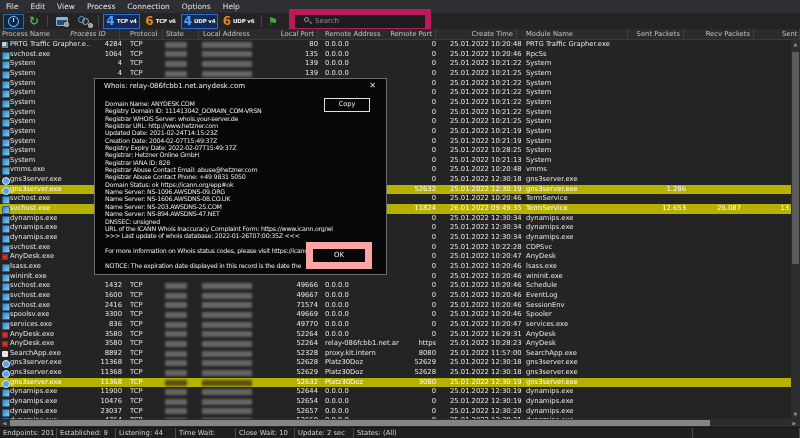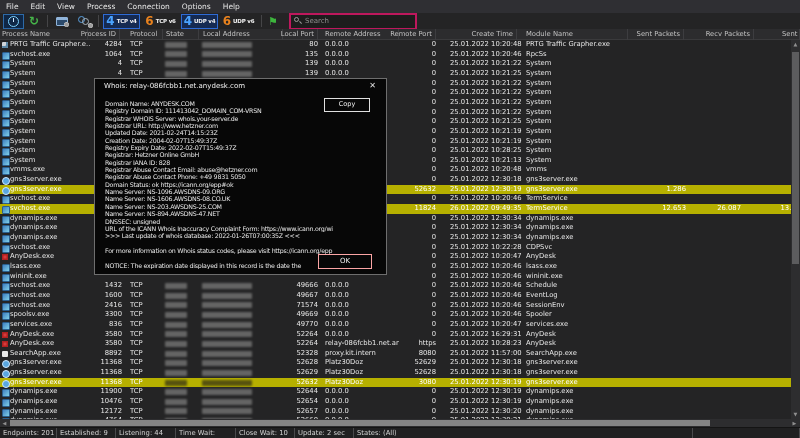--- a/index.html
+++ b/index.html
@@ -25,21 +25,21 @@
   .mini-circles i{position:absolute;width:7px;height:7px;border-radius:50%;box-sizing:border-box;}
   .mini-circles i.c1{left:0;top:0;border:1.3px solid #5aa0e0;}
   .mini-circles i.c2{left:4px;top:2px;border:1.3px solid #a8b4be;}
   .proto-btn{width:37px;margin:0 1px;padding:0 1px;box-sizing:border-box;border:1px solid transparent;display:flex;align-items:center;gap:2px;}
   .proto-btn.active{background:#152a52;border:1px solid #2e6bd6;}
   .proto-num{font-size:12px;font-weight:bold;line-height:12px;}
   .num-blue{color:#4aa3ff;}
   .num-orange{color:#e8821e;}
   .proto-label{font-size:5.5px;color:#f2f2f2;font-weight:bold;letter-spacing:-0.2px;}
   #btn-flag{width:16px;color:#3db53d;font-size:11px;}
-  #searchbox{position:relative;margin-left:8px;width:124px;height:13px;background:#1d1d1d;border:2px solid #be185d;display:flex;align-items:center;}
+  #searchbox{position:relative;margin-left:8px;width:124px;height:13px;background:#1d1d1d;border:6px solid #be185d;display:flex;align-items:center;padding-left:6px;}
   .mag{position:relative;width:8px;height:8px;margin:0 3px;}
   .mag:before{content:"";position:absolute;left:0;top:0;width:5px;height:5px;border:1.2px solid #9a9a9a;border-radius:50%;box-sizing:border-box;}
   .mag:after{content:"";position:absolute;left:4.5px;top:4.5px;width:3px;height:1.2px;background:#9a9a9a;transform:rotate(45deg);}
   #search-input{flex:1;background:transparent;border:0;outline:0;color:#bdbdbd;font-size:7px;font-family:inherit;padding:0;}
   #search-input::placeholder{color:#8f8f8f;}
 
   
   #thead{position:absolute;left:0;top:29px;width:800px;height:11px;background:#2c2c2e;border-bottom:1px solid #3a3a3c;box-sizing:border-box;}
   .hc{position:absolute;top:0;height:11px;line-height:11px;font-size:6.8px;color:#c2c2c2;white-space:nowrap;overflow:hidden;border-right:1px solid #3d3d40;box-sizing:border-box;padding-right:3px;}
   #tbody{position:absolute;left:0;top:40px;width:800px;height:379px;overflow:hidden;background:#242425;}
@@ -80,21 +80,21 @@
   #statusbar{position:absolute;left:0;top:427px;width:800px;height:11px;background:#202021;display:flex;border-top:1px solid #141414;box-sizing:border-box;}
   .seg{height:100%;line-height:10px;font-size:6.8px;color:#d2d2d2;padding-left:3px;border-right:1px solid #4a4a4c;box-sizing:border-box;white-space:nowrap;overflow:hidden;}
 
   
   #whois{position:absolute;left:94px;top:78px;width:293px;height:197px;background:#070707;border:1px solid #6e6e6e;box-sizing:border-box;z-index:10;}
   #whois-title{position:absolute;left:9px;top:3px;font-size:7px;color:#f0f0f0;white-space:nowrap;}
   #whois-close{position:absolute;right:10px;top:2px;color:#e0e0e0;font-size:8px;line-height:9px;}
   #copy-btn{position:absolute;right:16px;top:19px;width:44px;height:12px;background:#070707;border:1px solid #e0e0e0;color:#f0f0f0;font-size:6.5px;text-align:center;line-height:11px;}
   #whois-body{position:absolute;left:10px;top:21px;width:272px;}
   #whois-body div{font-size:6.3px;line-height:7.35px;color:#e8e8e8;letter-spacing:-0.25px;white-space:nowrap;overflow:hidden;min-height:7.35px;}
-  #ok-btn{position:absolute;right:14px;bottom:5px;width:52px;height:13px;background:#070707;border:1px solid #fca5a5;color:#f0f0f0;font-size:7px;text-align:center;line-height:12px;}
+  #ok-btn{position:absolute;right:14px;bottom:5px;width:52px;height:13px;background:#070707;border:7px solid #fca5a5;color:#f0f0f0;font-size:7px;text-align:center;line-height:12px;}
 </style>
 </head>
 <body>
 
 <div id="win">
 
   <div id="menubar">
       <span class="menu-item">File</span>
       <span class="menu-item">Edit</span>
       <span class="menu-item">View</span>
@@ -146,21 +146,21 @@
       <span>⚑</span>
     </div>
     <div id="searchbox">
       <span class="mag"></span>
       <input id="search-input" placeholder="Search" style="">
     </div>
   </div>
 
   <div id="thead">
       <span class="hc" style="left: 2px; width: 86px; text-align: left;">Process Name</span>
-      <span class="hc" style="left: 60px; width: 60px; text-align: right;">Process ID</span>
+      <span class="hc" style="left: 60px; width: 60px; text-align: center; font-style: italic;">Process ID</span>
       <span class="hc" style="left: 130px; width: 33px; text-align: left;">Protocol</span>
       <span class="hc" style="left: 166px; width: 33px; text-align: left;">State</span>
       <span class="hc" style="left: 203px; width: 80px; text-align: left;">Local Address</span>
       <span class="hc" style="left: 272px; width: 46px; text-align: right;">Local Port</span>
       <span class="hc" style="left: 325px; width: 74px; text-align: left;">Remote Address</span>
       <span class="hc" style="left: 366px; width: 70px; text-align: right;">Remote Port</span>
       <span class="hc" style="left: 441px; width: 76px; text-align: right;">Create Time</span>
       <span class="hc" style="left: 526px; width: 102px; text-align: left;">Module Name</span>
       <span class="hc" style="left: 614px; width: 70px; text-align: right;">Sent Packets</span>
       <span class="hc" style="left: 688px; width: 66px; text-align: right;">Recv Packets</span>
@@ -729,21 +729,21 @@
         <span class="c crport">0</span>
         <span class="c cctime">25.01.2022 12:30:19</span>
         <span class="c cmodule">dynamips.exe</span>
         <span class="c csent"></span>
         <span class="c crecv"></span>
         <span class="c csentb"></span>
       </div>
       <div class="row" style="top: 366.7px;">
         <span class="ric win"></span>
         <span class="c cname">dynamips.exe</span>
-        <span class="c cpid">12172</span>
+        <span class="c cpid">23037</span>
         <span class="c cproto">TCP</span>
         <span class="blurblk bst"></span>
         <span class="blurblk bla"></span>
         <span class="c clport">52657</span>
         <span class="c craddr">0.0.0.0</span>
         <span class="c crport">0</span>
         <span class="c cctime">25.01.2022 12:30:20</span>
         <span class="c cmodule">dynamips.exe</span>
         <span class="c csent"></span>
         <span class="c crecv"></span>

